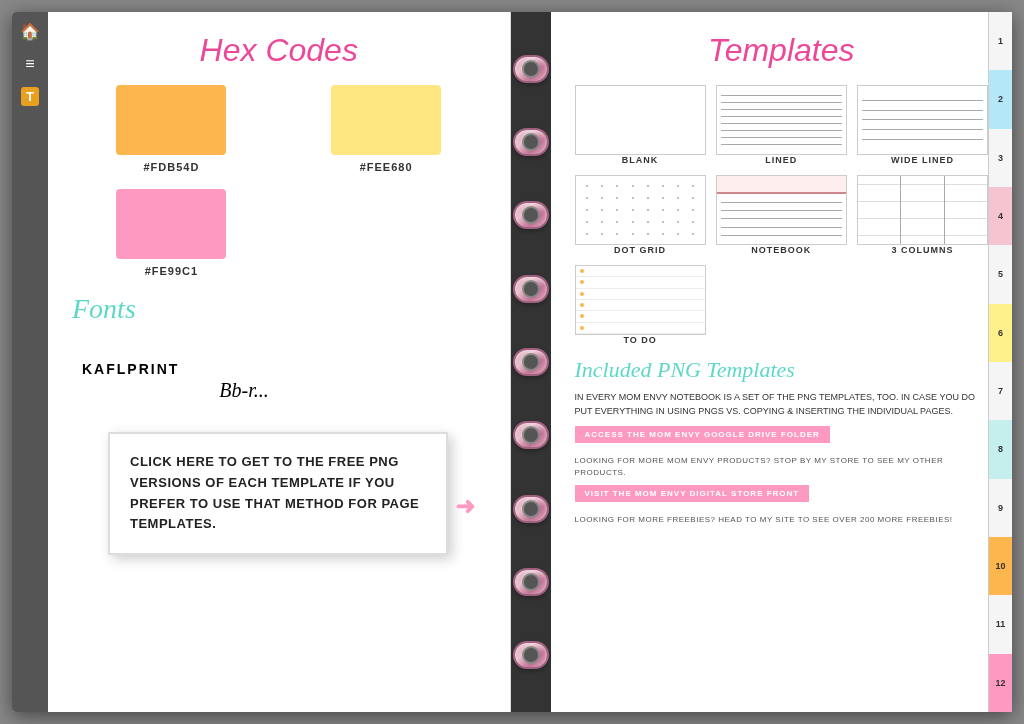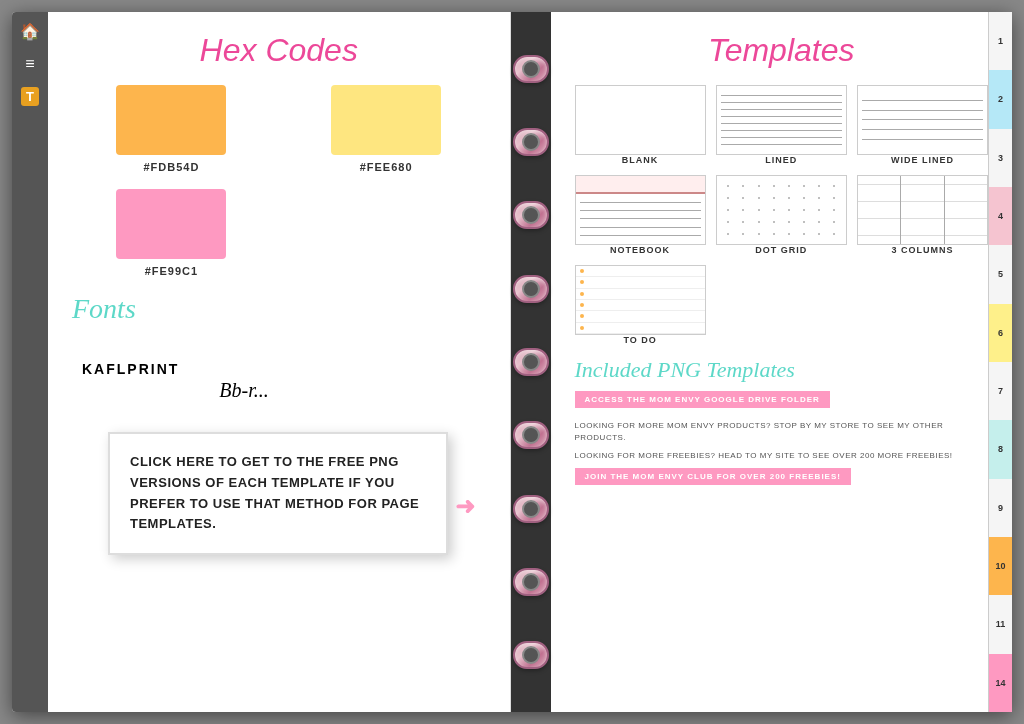--- a/index.html
+++ b/index.html
@@ -486,80 +486,80 @@
                 <div class="line"></div>
               <div class="line"></div>
                 <div class="line"></div>
             </div>
           </div>
           <div class="template-label">WIDE LINED</div>
         </div>
 
         <div class="template-item">
           <div class="template-preview">
+            <div class="dot-grid-preview">
+              <div class="dot"></div>
+                <div class="dot"></div>
+                <div class="dot"></div>
+                <div class="dot"></div>
+                <div class="dot"></div>
+                <div class="dot"></div>
+                <div class="dot"></div>
+                <div class="dot"></div>
+              <div class="dot"></div>
+                <div class="dot"></div>
+                <div class="dot"></div>
+                <div class="dot"></div>
+                <div class="dot"></div>
+                <div class="dot"></div>
+                <div class="dot"></div>
+                <div class="dot"></div>
+              <div class="dot"></div>
+                <div class="dot"></div>
+                <div class="dot"></div>
+                <div class="dot"></div>
+                <div class="dot"></div>
+                <div class="dot"></div>
+                <div class="dot"></div>
+                <div class="dot"></div>
+              <div class="dot"></div>
+                <div class="dot"></div>
+                <div class="dot"></div>
+                <div class="dot"></div>
+                <div class="dot"></div>
+                <div class="dot"></div>
+                <div class="dot"></div>
+                <div class="dot"></div>
+              <div class="dot"></div>
+                <div class="dot"></div>
+                <div class="dot"></div>
+                <div class="dot"></div>
+                <div class="dot"></div>
+                <div class="dot"></div>
+                <div class="dot"></div>
+                <div class="dot"></div>
+            </div>
+          </div>
+          <div class="template-label">DOT GRID</div>
+        </div>
+
+        <div class="template-item">
+          <div class="template-preview">
             <div class="notebook-preview">
               <div class="nb-top"></div>
               <div style="flex:1;display:flex;flex-direction:column;justify-content:space-around;padding:4px;">
                 <div class="line" style="height:1px;background:#aaa;"></div>
                 <div class="line" style="height:1px;background:#aaa;"></div>
                 <div class="line" style="height:1px;background:#aaa;"></div>
                 <div class="line" style="height:1px;background:#aaa;"></div>
                 <div class="line" style="height:1px;background:#aaa;"></div>
               </div>
             </div>
           </div>
           <div class="template-label">NOTEBOOK</div>
-        </div>
-
-        <div class="template-item">
-          <div class="template-preview">
-            <div class="dot-grid-preview">
-              <div class="dot"></div>
-                <div class="dot"></div>
-                <div class="dot"></div>
-                <div class="dot"></div>
-                <div class="dot"></div>
-                <div class="dot"></div>
-                <div class="dot"></div>
-                <div class="dot"></div>
-              <div class="dot"></div>
-                <div class="dot"></div>
-                <div class="dot"></div>
-                <div class="dot"></div>
-                <div class="dot"></div>
-                <div class="dot"></div>
-                <div class="dot"></div>
-                <div class="dot"></div>
-              <div class="dot"></div>
-                <div class="dot"></div>
-                <div class="dot"></div>
-                <div class="dot"></div>
-                <div class="dot"></div>
-                <div class="dot"></div>
-                <div class="dot"></div>
-                <div class="dot"></div>
-              <div class="dot"></div>
-                <div class="dot"></div>
-                <div class="dot"></div>
-                <div class="dot"></div>
-                <div class="dot"></div>
-                <div class="dot"></div>
-                <div class="dot"></div>
-                <div class="dot"></div>
-              <div class="dot"></div>
-                <div class="dot"></div>
-                <div class="dot"></div>
-                <div class="dot"></div>
-                <div class="dot"></div>
-                <div class="dot"></div>
-                <div class="dot"></div>
-                <div class="dot"></div>
-            </div>
-          </div>
-          <div class="template-label">DOT GRID</div>
         </div>
 
 
         <div class="template-item">
           <div class="template-preview">
             <div class="three-col-preview">
               <div class="col-div">
                 <div class="row-line"></div>
                   <div class="row-line"></div>
                   <div class="row-line"></div>
@@ -606,24 +606,25 @@
                 </div>
             </div>
           </div>
           <div class="template-label">TO DO</div>
         </div>
 
       </div>
 
       <div style="margin-top:12px;">
         <div class="included-title">Included PNG Templates</div>
+        <div class="included-text">IN EVERY MOM ENVY NOTEBOOK IS A SET OF THE PNG TEMPLATES, TOO. IN CASE YOU DO PUT EVERYTHING IN USING PNGS VS. COPYING &amp; INSERTING THE INDIVIDUAL PAGES.</div>
         <button class="pink-button">ACCESS THE MOM ENVY GOOGLE DRIVE FOLDER</button>
         <div class="bottom-text">LOOKING FOR MORE MOM ENVY PRODUCTS? STOP BY MY STORE TO SEE MY OTHER PRODUCTS.</div>
+        <button class="pink-button">VISIT THE MOM ENVY DIGITAL STORE FRONT</button>
         <div class="bottom-text">LOOKING FOR MORE FREEBIES? HEAD TO MY SITE TO SEE OVER 200 MORE FREEBIES!</div>
-        <button class="pink-button">JOIN THE MOM ENVY CLUB FOR OVER 200 FREEBIES!</button>
       </div>
     </div>
 
     <div class="popup">
       <span>CLICK HERE TO GET TO THE FREE PNG VERSIONS OF EACH TEMPLATE IF YOU PREFER TO USE THAT METHOD FOR PAGE TEMPLATES.</span>
       <span class="popup-arrow">➜</span>
     </div>
 
   </div>
 
@@ -655,17 +656,17 @@
     <div class="tab-item tab-9">
         <span>9</span>
       </div>
     <div class="tab-item tab-10">
         <span>10</span>
       </div>
     <div class="tab-item tab-11">
         <span>11</span>
       </div>
     <div class="tab-item tab-12">
-        <span>14</span>
+        <span>12</span>
       </div>
   </div>
 
 </div>
 
 </body></html>

